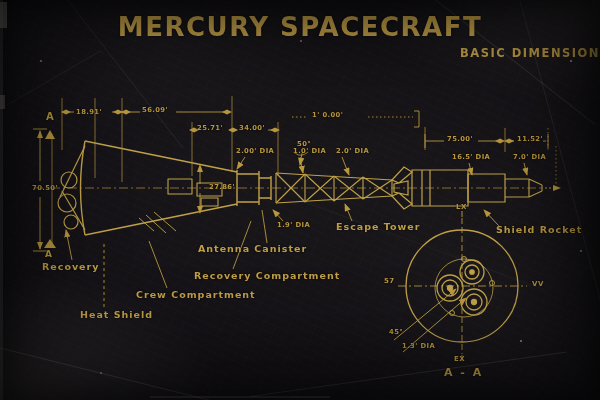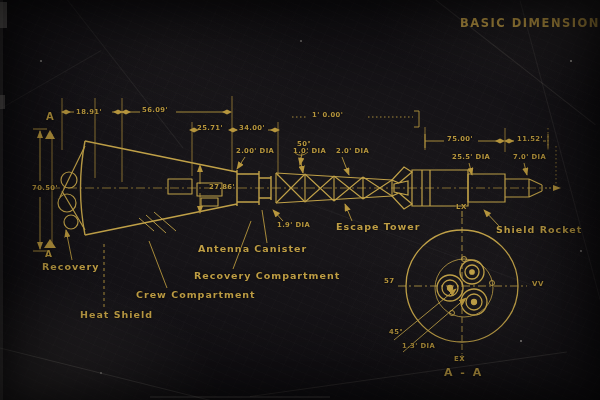--- a/index.html
+++ b/index.html
@@ -48,20 +48,21 @@
     <div class="scr" style="left:150px;top:396px;width:180px;height:2px;background:rgba(200,195,188,.18);"></div>
     <div class="scr" style="left:570px;top:60px;width:2px;height:2px;background:rgba(230,225,218,.5);"></div>
     <div class="scr" style="left:40px;top:60px;width:2px;height:2px;background:rgba(230,225,218,.4);"></div>
     <div class="scr" style="left:520px;top:340px;width:2px;height:2px;background:rgba(230,225,218,.45);"></div>
     <div class="scr" style="left:300px;top:40px;width:2px;height:2px;background:rgba(230,225,218,.35);"></div>
     <div class="scr" style="left:580px;top:250px;width:2px;height:2px;background:rgba(230,225,218,.4);"></div>
     <div class="scr" style="left:100px;top:372px;width:2px;height:2px;background:rgba(230,225,218,.35);"></div>
   </div>
 
   <div class="header">
+    <div class="title">MERCURY SPACECRAFT</div>
     <div class="subtitle">BASIC DIMENSION</div>
   </div>
 
   <svg class="draw" width="600" height="400" viewBox="0 0 600 400">
     <defs>
       <marker id="tri" markerWidth="9" markerHeight="7" refX="8" refY="3.5" orient="auto">
         <path d="M0 0 L9 3.5 L0 7 Z" fill="#b8973e"></path>
       </marker>
     </defs>
 
@@ -172,21 +173,21 @@
       <span class="lbl part" style="left: 198px; top: 244px;">Antenna Canister</span>
       <span class="lbl part" style="left: 336px; top: 222px;">Escape Tower</span>
       <span class="lbl part" style="left: 496px; top: 225px;">Shield Rocket</span>
       <span class="lbl dim" style="left: 76px; top: 109px;">18.91'</span>
       <span class="lbl dim" style="left: 142px; top: 107px;">56.09'</span>
       <span class="lbl dim" style="left: 197px; top: 125px;">25.71'</span>
       <span class="lbl dim" style="left: 239px; top: 125px;">34.00'</span>
       <span class="lbl dim" style="left: 312px; top: 112px;">1' 0.00'</span>
       <span class="lbl dim" style="left: 447px; top: 136px;">75.00'</span>
       <span class="lbl dim" style="left: 517px; top: 136px;">11.52'</span>
-      <span class="lbl dim" style="left: 452px; top: 154px;">25.5' DIA</span>
+      <span class="lbl dim" style="left: 452px; top: 154px;">16.5' DIA</span>
       <span class="lbl dim" style="left: 513px; top: 154px;">7.0' DIA</span>
       <span class="lbl dim" style="left: 32px; top: 185px; text-align: center;">70.50'</span>
       <span class="lbl dim" style="left: 297px; top: 141px;">50°</span>
       <span class="lbl dim" style="left: 236px; top: 148px;">2.00' DIA</span>
       <span class="lbl dim" style="left: 293px; top: 148px;">1.0' DIA</span>
       <span class="lbl dim" style="left: 336px; top: 148px;">2.0' DIA</span>
       <span class="lbl dim" style="left: 209px; top: 184px;">27.86'</span>
       <span class="lbl dim" style="left: 277px; top: 222px;">1.9' DIA</span>
       <span class="lbl dim" style="left: 389px; top: 329px;">45°</span>
       <span class="lbl dim" style="left: 402px; top: 343px; text-align: right;">1.3' DIA</span>

